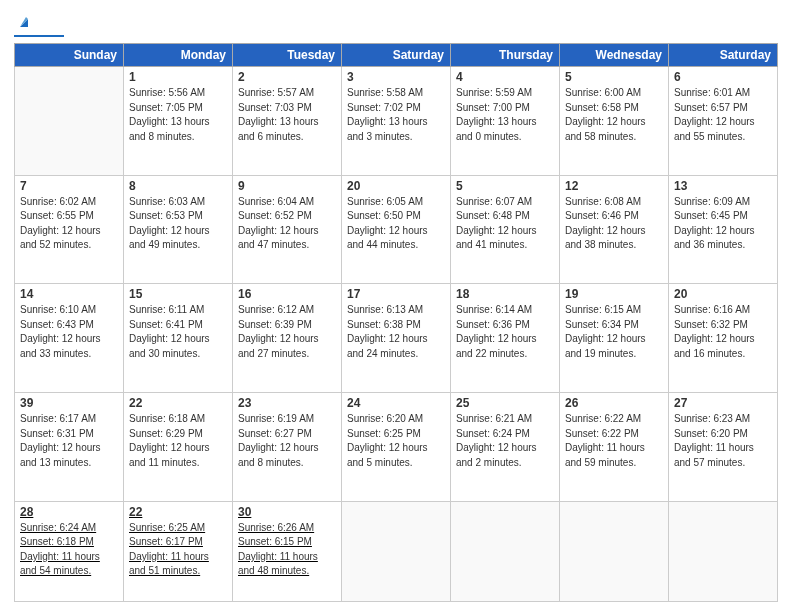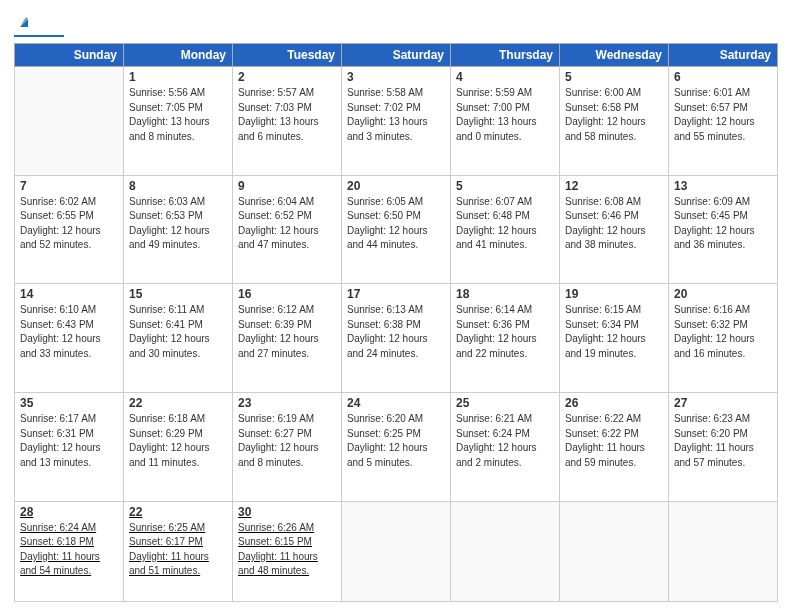--- a/index.html
+++ b/index.html
@@ -222,21 +222,21 @@
             <span class="day-num">19</span>
             <div class="day-info">Sunrise: 6:15 AM<br>Sunset: 6:34 PM<br>Daylight: 12 hours and 19 minutes.</div>
           </td>
           <td>
             <span class="day-num">20</span>
             <div class="day-info">Sunrise: 6:16 AM<br>Sunset: 6:32 PM<br>Daylight: 12 hours and 16 minutes.</div>
           </td>
         </tr>
         <tr class="week-row">
           <td>
-            <span class="day-num">35</span>
+            <span class="day-num">39</span>
             <div class="day-info">Sunrise: 6:17 AM<br>Sunset: 6:31 PM<br>Daylight: 12 hours and 13 minutes.</div>
           </td>
           <td>
             <span class="day-num">22</span>
             <div class="day-info">Sunrise: 6:18 AM<br>Sunset: 6:29 PM<br>Daylight: 12 hours and 11 minutes.</div>
           </td>
           <td>
             <span class="day-num">23</span>
             <div class="day-info">Sunrise: 6:19 AM<br>Sunset: 6:27 PM<br>Daylight: 12 hours and 8 minutes.</div>
           </td>

